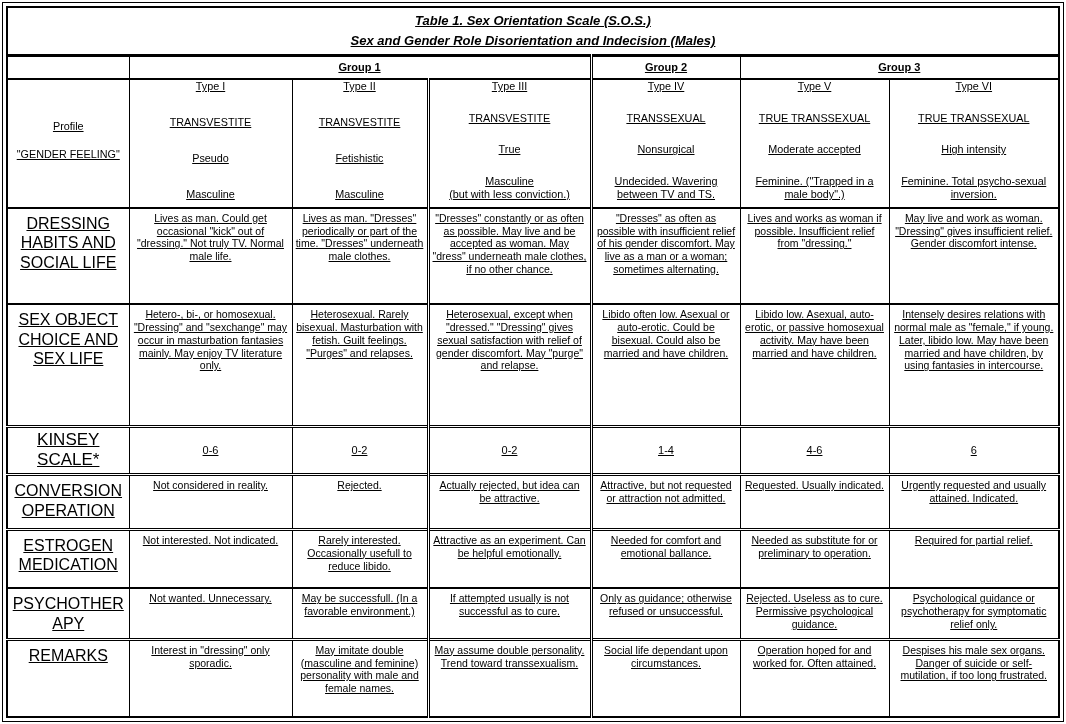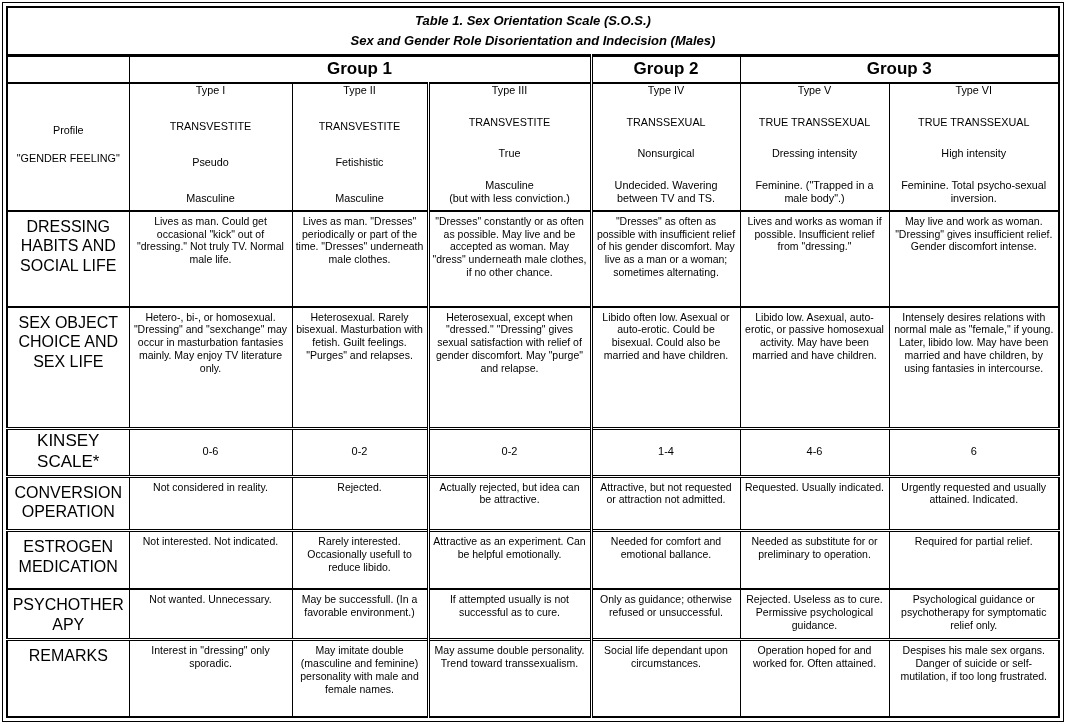--- a/index.html
+++ b/index.html
@@ -24,20 +24,21 @@
     border: 1px solid #000;
     padding: 3px;
     box-sizing: border-box;
   }
   table.sos {
     width: 100%;
     height: 100%;
     border-collapse: collapse;
     table-layout: fixed;
     border: 2px solid #000;
+    text-decoration: underline;
   }
   td {
     border: 1px solid #000;
     vertical-align: top;
     text-align: center;
     font-size: 10.5px;
     line-height: 1.22;
     padding: 3px 3px 2px 3px;
     overflow: hidden;
     word-wrap: break-word;
@@ -53,21 +54,21 @@
     vertical-align: middle;
     font-weight: bold;
     font-style: italic;
     font-size: 13px;
     line-height: 1.55;
     padding: 2px;
   }
   td.group-cell {
     vertical-align: middle;
     font-weight: bold;
-    font-size: 17px;
+    font-size: 11px;
     padding: 2px;
   }
   td.profile-cell { padding: 0 3px; }
   .pcol {
     height: 121px;
     display: flex;
     flex-direction: column;
     justify-content: space-between;
     align-items: center;
   }
@@ -161,21 +162,21 @@
             <span>Type IV</span>
             <span>TRANSSEXUAL</span>
             <span>Nonsurgical</span>
             <span class="pre">Undecided. Wavering between TV and TS.</span>
           </div>
         </td>
         <td class="profile-cell">
           <div class="pcol">
             <span>Type V</span>
             <span>TRUE TRANSSEXUAL</span>
-            <span>Dressing intensity</span>
+            <span>Moderate accepted</span>
             <span class="pre">Feminine. ("Trapped in a male body".)</span>
           </div>
         </td>
         <td class="profile-cell">
           <div class="pcol">
             <span>Type VI</span>
             <span>TRUE TRANSSEXUAL</span>
             <span>High intensity</span>
             <span class="pre">Feminine. Total psycho-sexual inversion.</span>
           </div>

